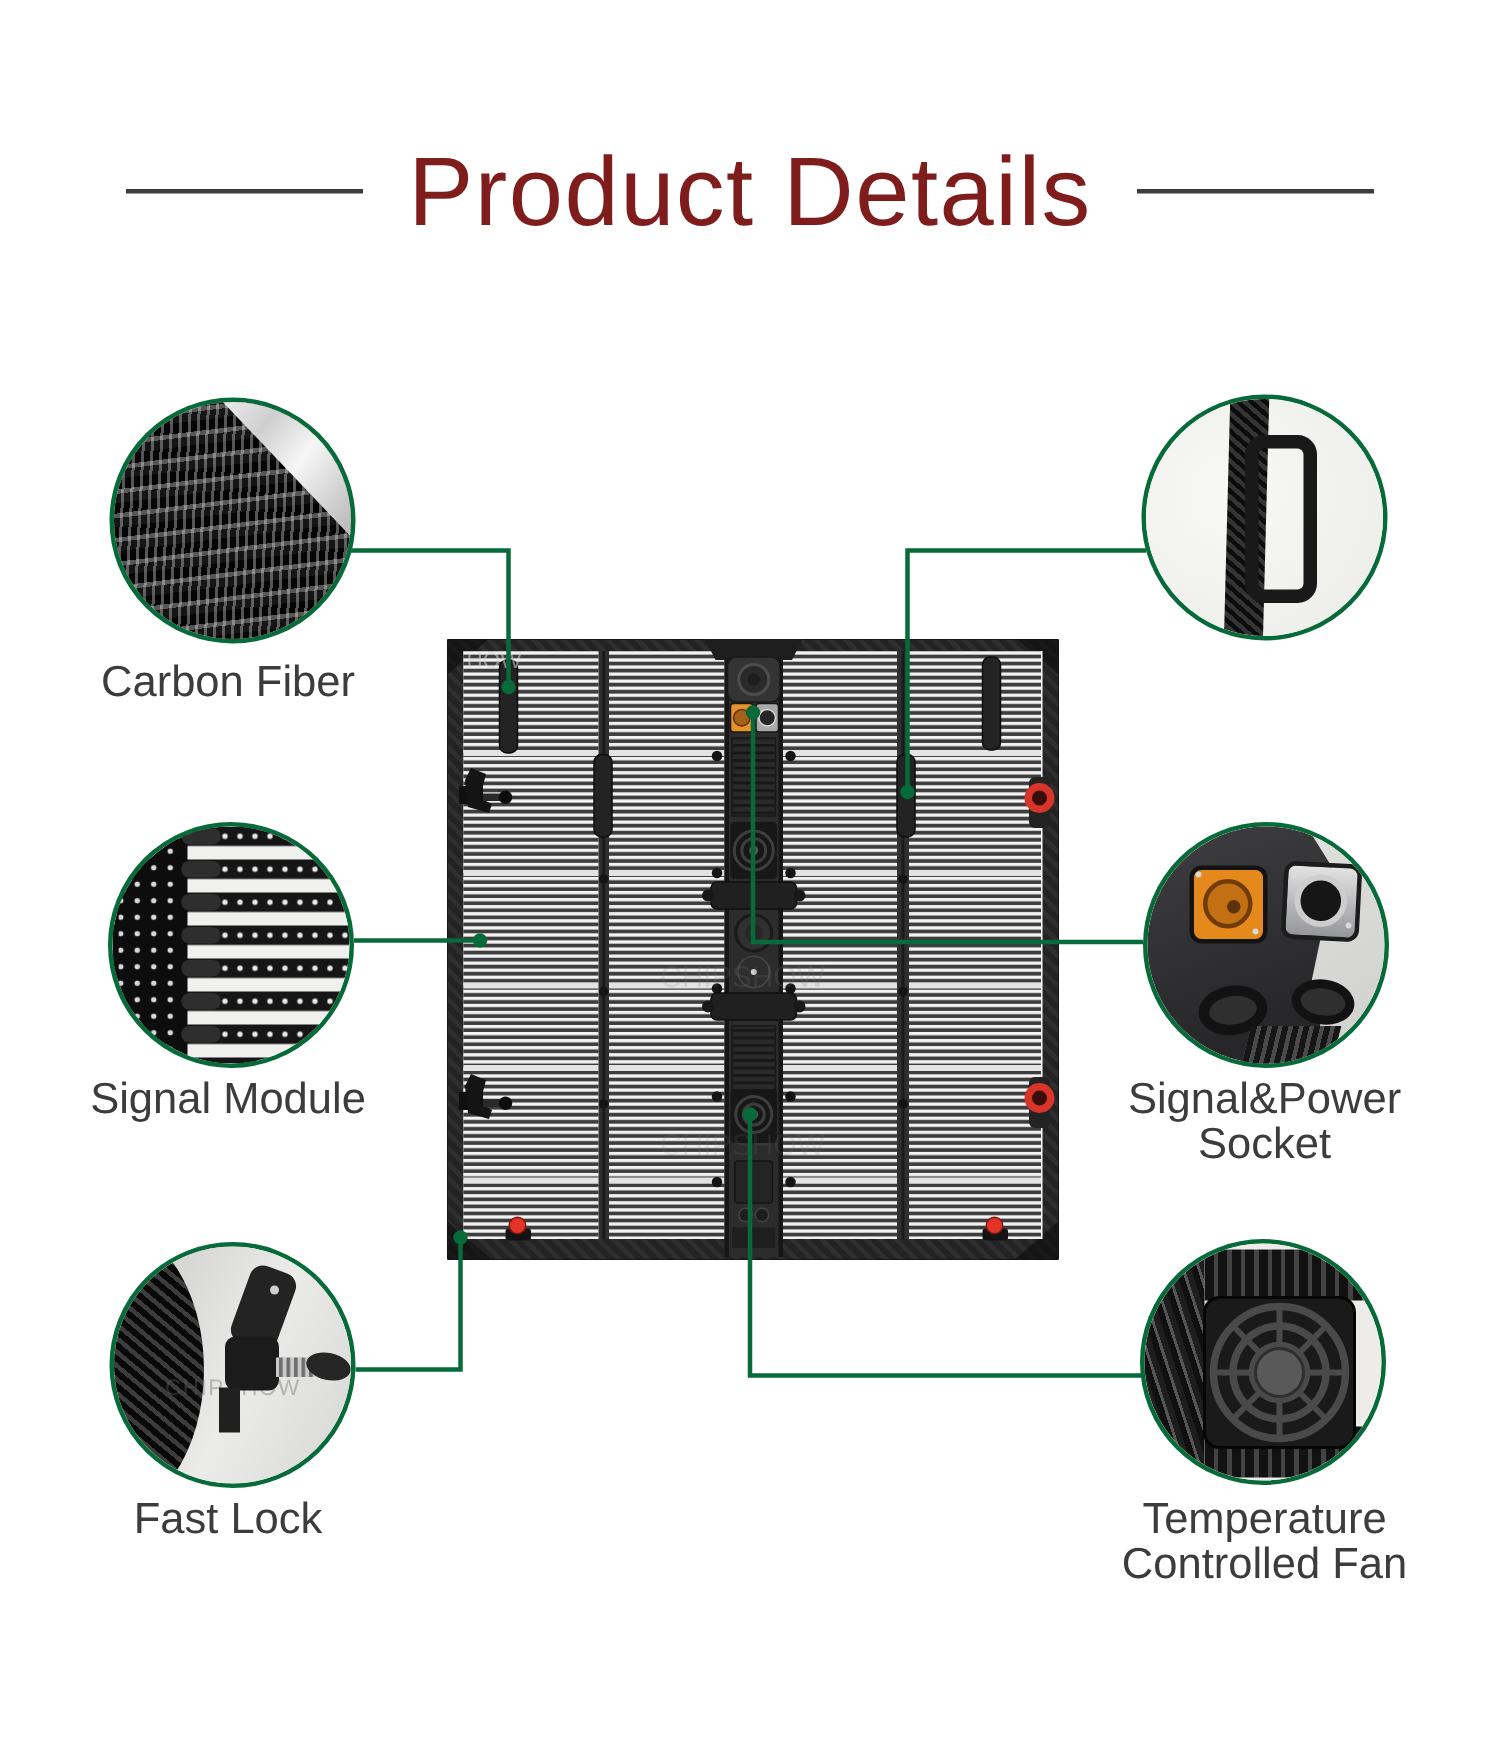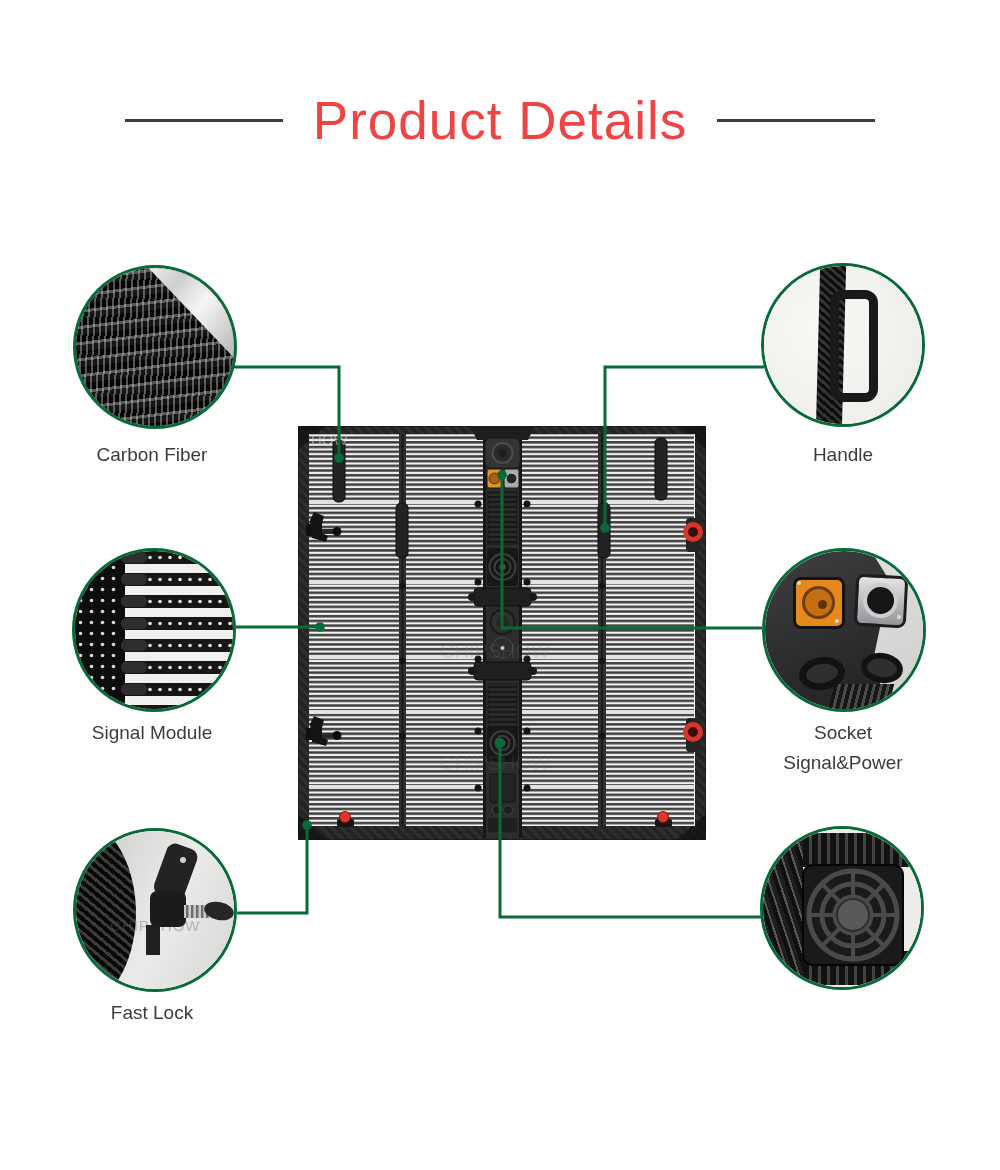--- a/index.html
+++ b/index.html
@@ -2,29 +2,29 @@
 <html><head>
 <meta charset="utf-8">
 <style>
   * { margin:0; padding:0; box-sizing:border-box; }
   body { background:#ffffff; font-family:"Liberation Sans", sans-serif; }
   .canvas { position:relative; width:1000px; height:1170px; background:#ffffff; overflow:hidden; }
 
   
   .title-row { position:absolute; top:90px; left:0; width:1000px; display:flex; align-items:center; justify-content:center; gap:30px; }
   .dash { width:158px; height:3px; background:#3d3d3d; }
-  .title { font-size:53px; font-weight:400; color:#ef4444; letter-spacing:1px; white-space:nowrap; }
+  .title { font-size:65px; font-weight:400; color:#7f1d1d; letter-spacing:1px; white-space:nowrap; }
 
   
   .circle { position:absolute; width:164px; height:164px; border:3px solid #076b39; border-radius:50%;
             overflow:hidden; background:#fff; z-index:5; }
   .abs { position:absolute; }
 
   
-  .label { position:absolute; width:260px; text-align:center; font-size:19px; line-height:30px; color:#3c3c3c; }
+  .label { position:absolute; width:260px; text-align:center; font-size:29px; line-height:30px; color:#3c3c3c; }
   .label span { display:block; }
 
   
   .cf-weave { position:absolute; inset:-22px; transform:rotate(-7deg);
     background:
       repeating-linear-gradient(100deg, rgba(255,255,255,.32) 0 2px, rgba(255,255,255,0) 2px 6px),
       repeating-linear-gradient(180deg, #050505 0 7px, #565656 7px 10px, #151515 10px 16px); }
   .cf-fold { position:absolute; inset:0; clip-path:polygon(44% -2%, 103% -2%, 103% 60%);
     background:linear-gradient(128deg,#ffffff 15%,#cfcfcf 40%,#f6f6f6 55%,#bdbdbd 78%,#ececec 100%); }
 
@@ -308,46 +308,42 @@
   <div class="label" style="left:22px; top:998px;">
     <span>Fast Lock</span>
     <span></span>
   </div>
 
   <div class="circle" style="left:761px; top:263px;">
     <div class="hd-bg"></div>
     <div class="hd-bar"></div>
     <div class="hd-grip"></div>
   </div>
-  <div class="label" style="left:713px; top:440px;">
-    <span>Handle</span>
-    <span></span>
-  </div>
 
   <div class="circle" style="left:762px; top:548px;">
     <div class="sk-bg"></div>
     <div class="sk-housing"></div>
     <div class="sk-orange">
       <div class="sk-orange-in"></div>
       <div class="sk-dot"></div>
     </div>
     <div class="sk-silver">
       <div class="sk-silver-in"></div>
     </div>
     <div class="screw" style="left:32px; top:30px;"></div>
     <div class="screw" style="left:70px; top:68px;"></div>
     <div class="screw" style="left:96px; top:30px;"></div>
     <div class="screw" style="left:132px; top:64px;"></div>
     <div class="sk-cap1"></div>
     <div class="sk-cap2"></div>
     <div class="sk-fins"></div>
   </div>
   <div class="label" style="left:713px; top:718px;">
+    <span>Signal&amp;Power</span>
     <span>Socket</span>
-    <span>Signal&amp;Power</span>
   </div>
 
   <div class="circle" style="left:760px; top:826px;">
     <div class="fan-bg"></div>
     <div class="fan-fins-left"></div>
     <div class="fan-band-top"></div>
     <div class="fan-band-bot"></div>
     <svg class="abs" style="left:0; top:0;" width="158" height="158" viewBox="0 0 158 158">
       <rect x="40" y="36" width="100" height="100" rx="10" fill="#1a1a1a" stroke="#060606" stroke-width="2"></rect>
       <g stroke="#4a4a4a" stroke-width="5" fill="none">
@@ -361,14 +357,18 @@
         <line x1="90" y1="86" x2="134" y2="86"></line>
         <line x1="90" y1="86" x2="121" y2="117"></line>
         <line x1="90" y1="86" x2="90" y2="130"></line>
         <line x1="90" y1="86" x2="59" y2="117"></line>
         <line x1="90" y1="86" x2="46" y2="86"></line>
         <line x1="90" y1="86" x2="59" y2="55"></line>
       </g>
       <circle cx="90" cy="86" r="16" fill="#595959" stroke="#2e2e2e" stroke-width="2"></circle>
     </svg>
   </div>
+  <div class="label" style="left:713px; top:998px;">
+    <span>Temperature</span>
+    <span>Controlled Fan</span>
+  </div>
 
 </div>
 
 </body></html>

